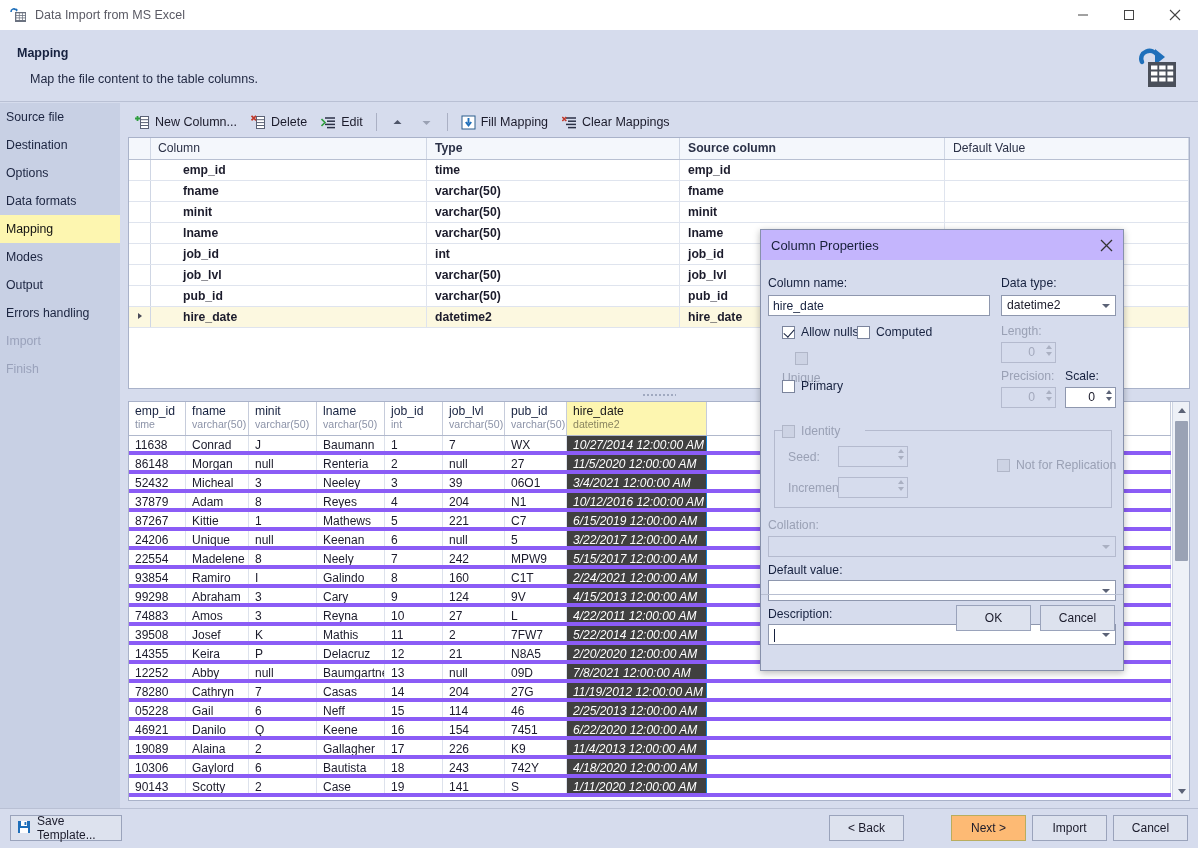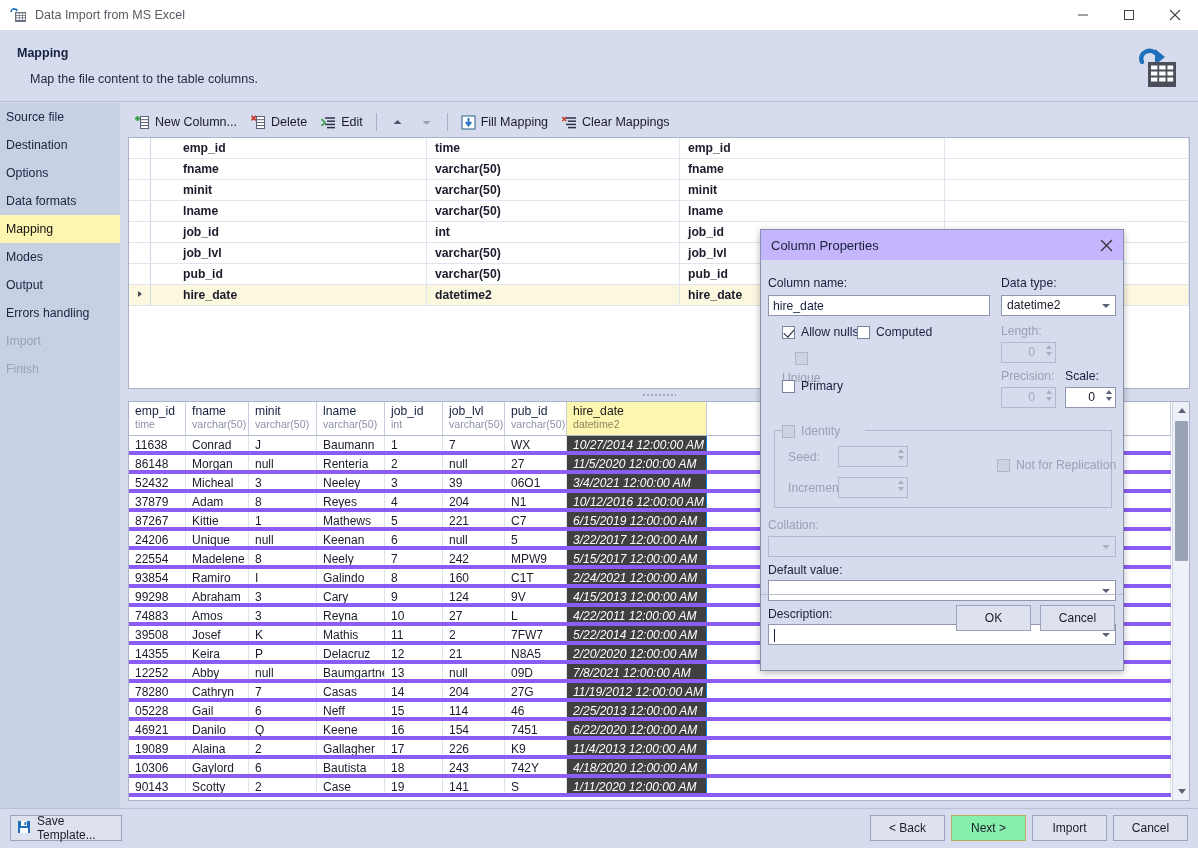--- a/index.html
+++ b/index.html
@@ -133,21 +133,21 @@
   
   #bottombar {
     position:absolute; left:0; top:808px; width:1198px; height:40px;
     background:#d6dced; border-top:1px solid #b9c0d4;
   }
   .btn {
     height:26px; border:1px solid #9aa3bb; background:#dde2ee;
     font-size:12px; color:#1b1b2b; display:inline-flex; align-items:center; justify-content:center;
     cursor:default;
   }
-  .btn.accent { background:#86efac; border-color:#b9ad5e; }
+  .btn.accent { background:#fdba74; border-color:#b9ad5e;margin-left:41px; }
   #savetpl { position:absolute; left:10px; top:815px; width:112px; height:26px; display:flex; align-items:center; gap:6px; padding-left:6px;
      border:1px solid #9aa3bb; background:#dde2ee; font-size:12px; }
 
   
   #dialog {
     position:absolute; left:760px; top:229px; width:364px; height:442px;
     background:#d6dced; border:1px solid #8791ab; box-shadow:0 2px 7px rgba(0,0,0,.28);
   }
   #dlg-title { height:30px; background:#c4b5fd; display:flex; align-items:center; position:relative; }
   #dlg-title .t { margin-left:10px; font-size:13px; color:#18203a; }
@@ -350,20 +350,27 @@
               <line x1="6" y1="12.6" x2="14" y2="12.6"></line>
           </g>
           <path d="M0.3 2 L4.3 6 M4.3 2 L0.3 6" stroke="#c0392b" stroke-width="1.6"></path>
         </svg>
       </span>
       <span>Clear Mappings</span>
     </div>
   </div>
 
   <div id="mapgrid">
+    <div class="mg-head">
+      <div class="cell c-ind"></div>
+      <div class="cell c-col">Column</div>
+      <div class="cell c-typ">Type</div>
+      <div class="cell c-src">Source column</div>
+      <div class="cell c-def">Default Value</div>
+    </div>
     <div id="mg-rows">
         <div class="mg-row">
           <div class="cell c-ind"></div>
           <div class="cell c-col"><span class="v">emp_id</span></div>
           <div class="cell c-typ">time</div>
           <div class="cell c-src">emp_id</div>
           <div class="cell c-def"></div>
         </div>
         <div class="mg-row">
           <div class="cell c-ind"></div>

